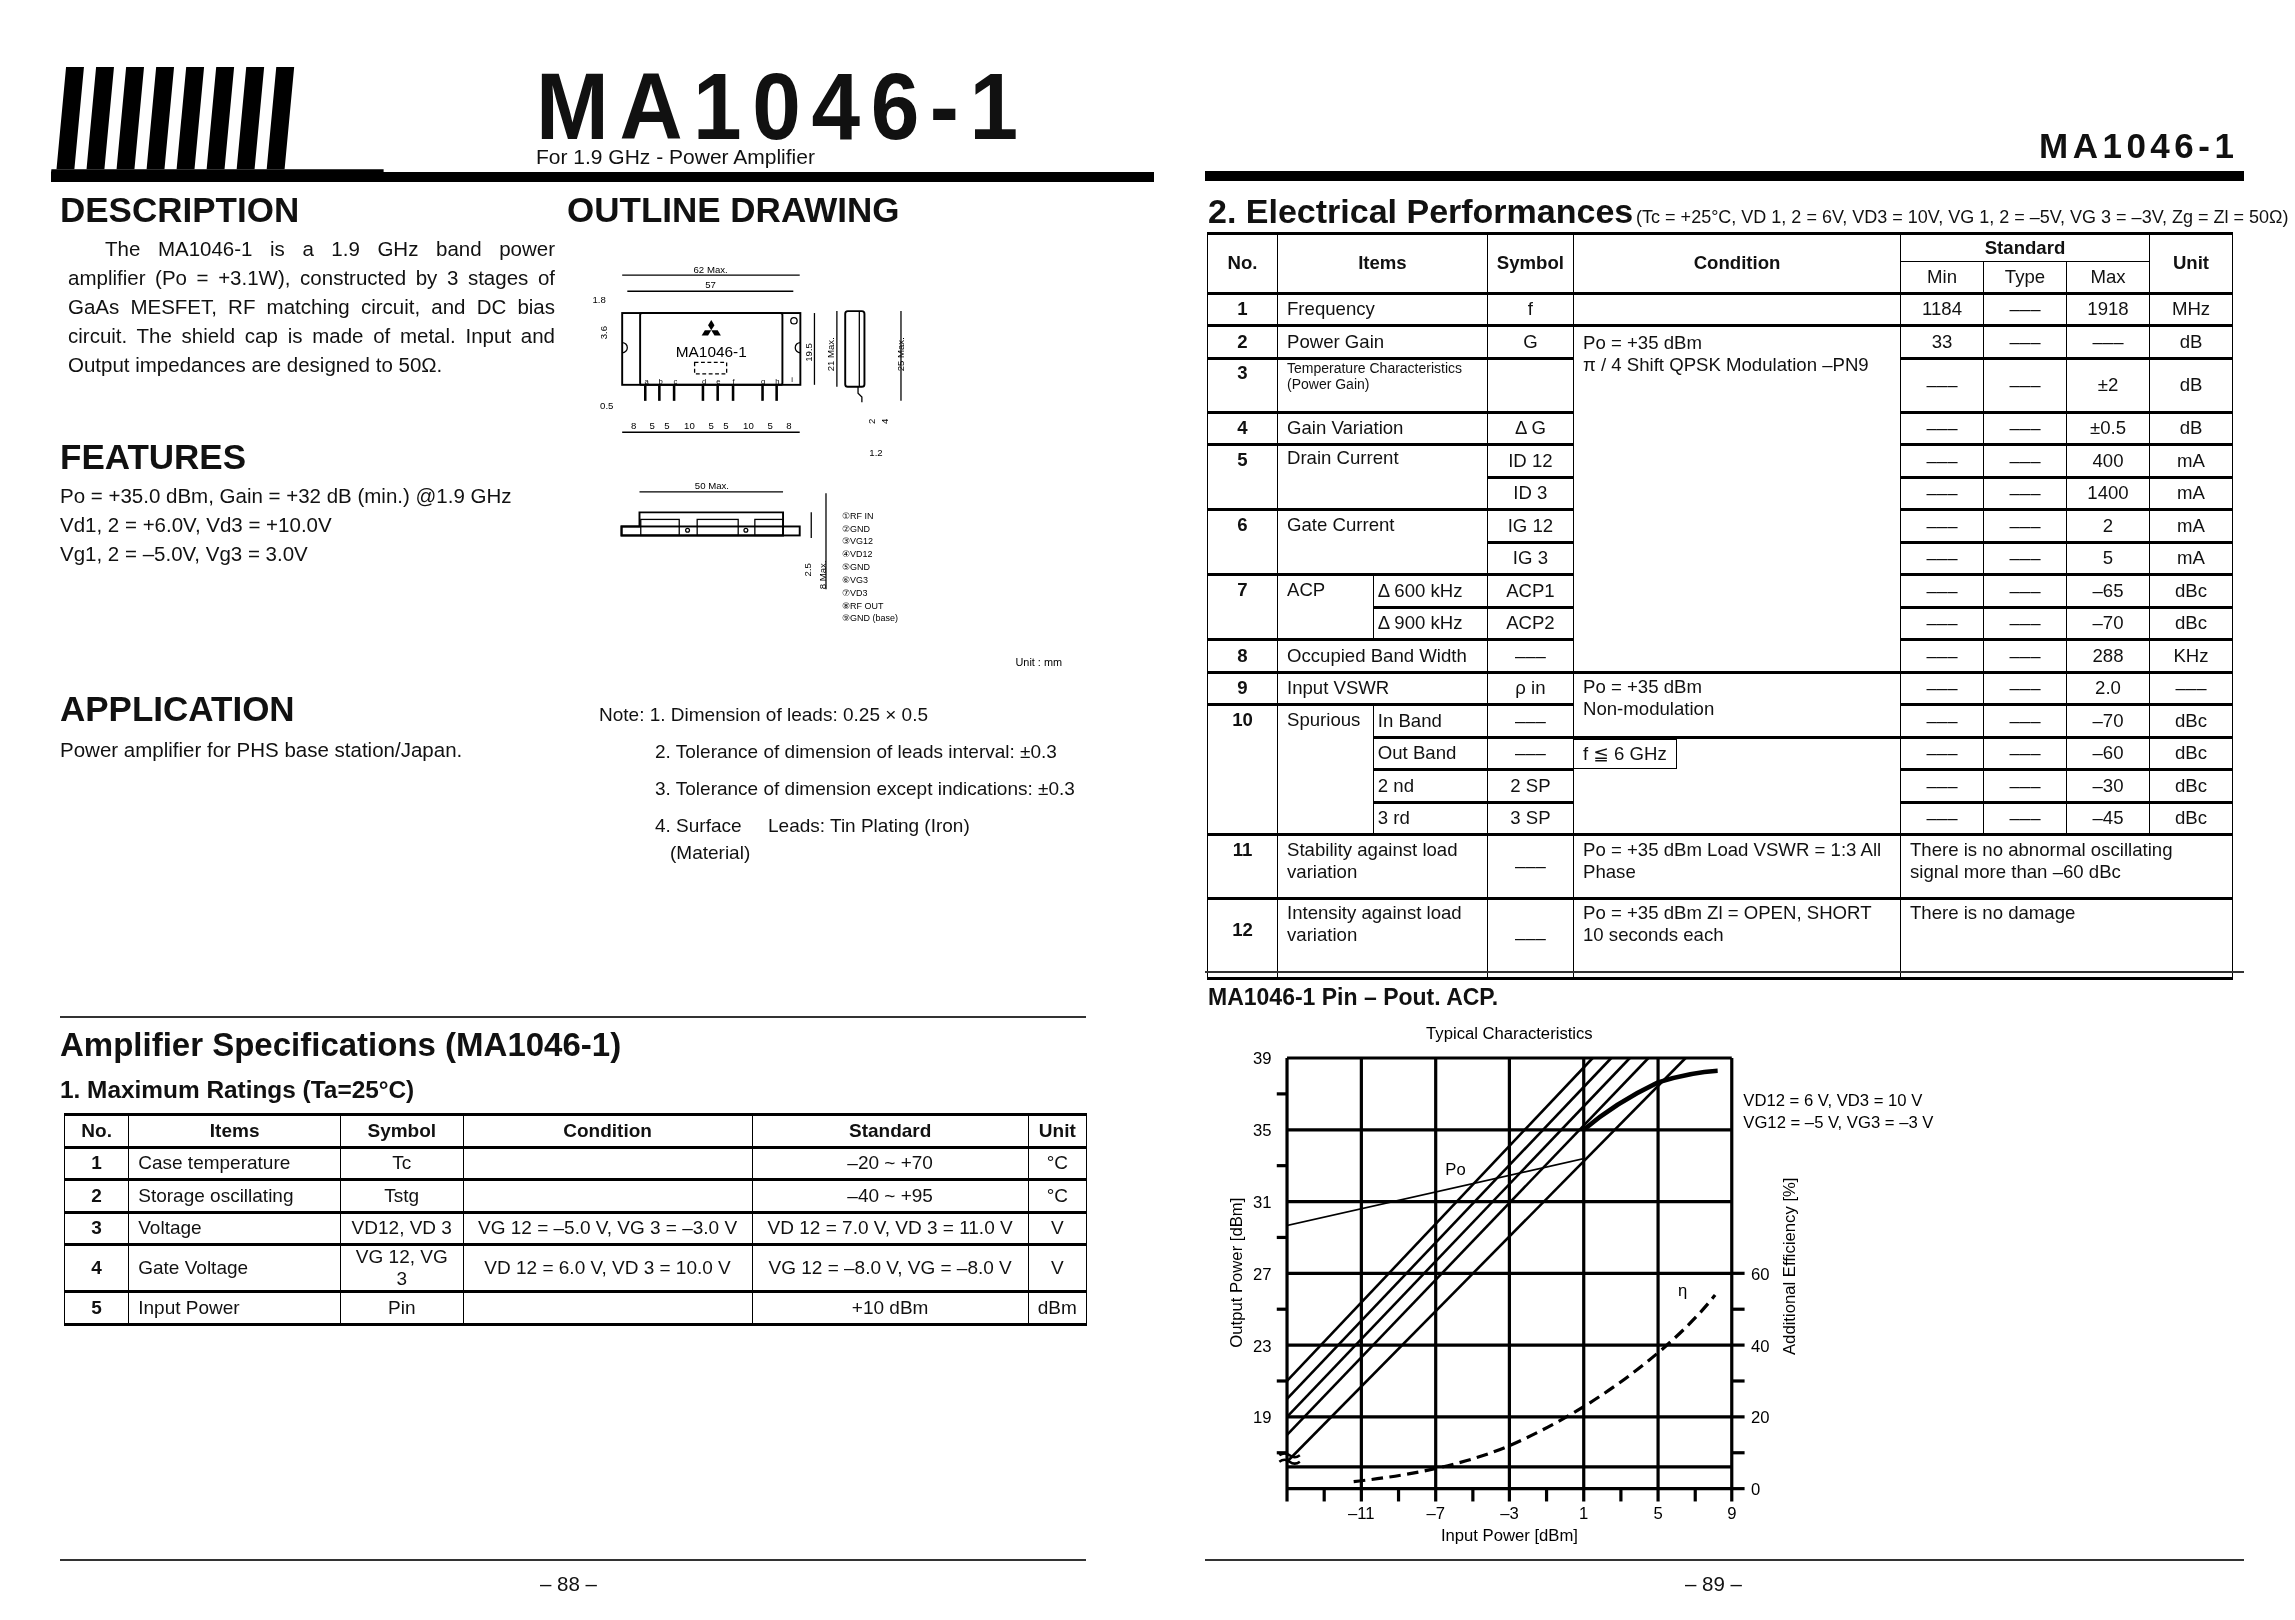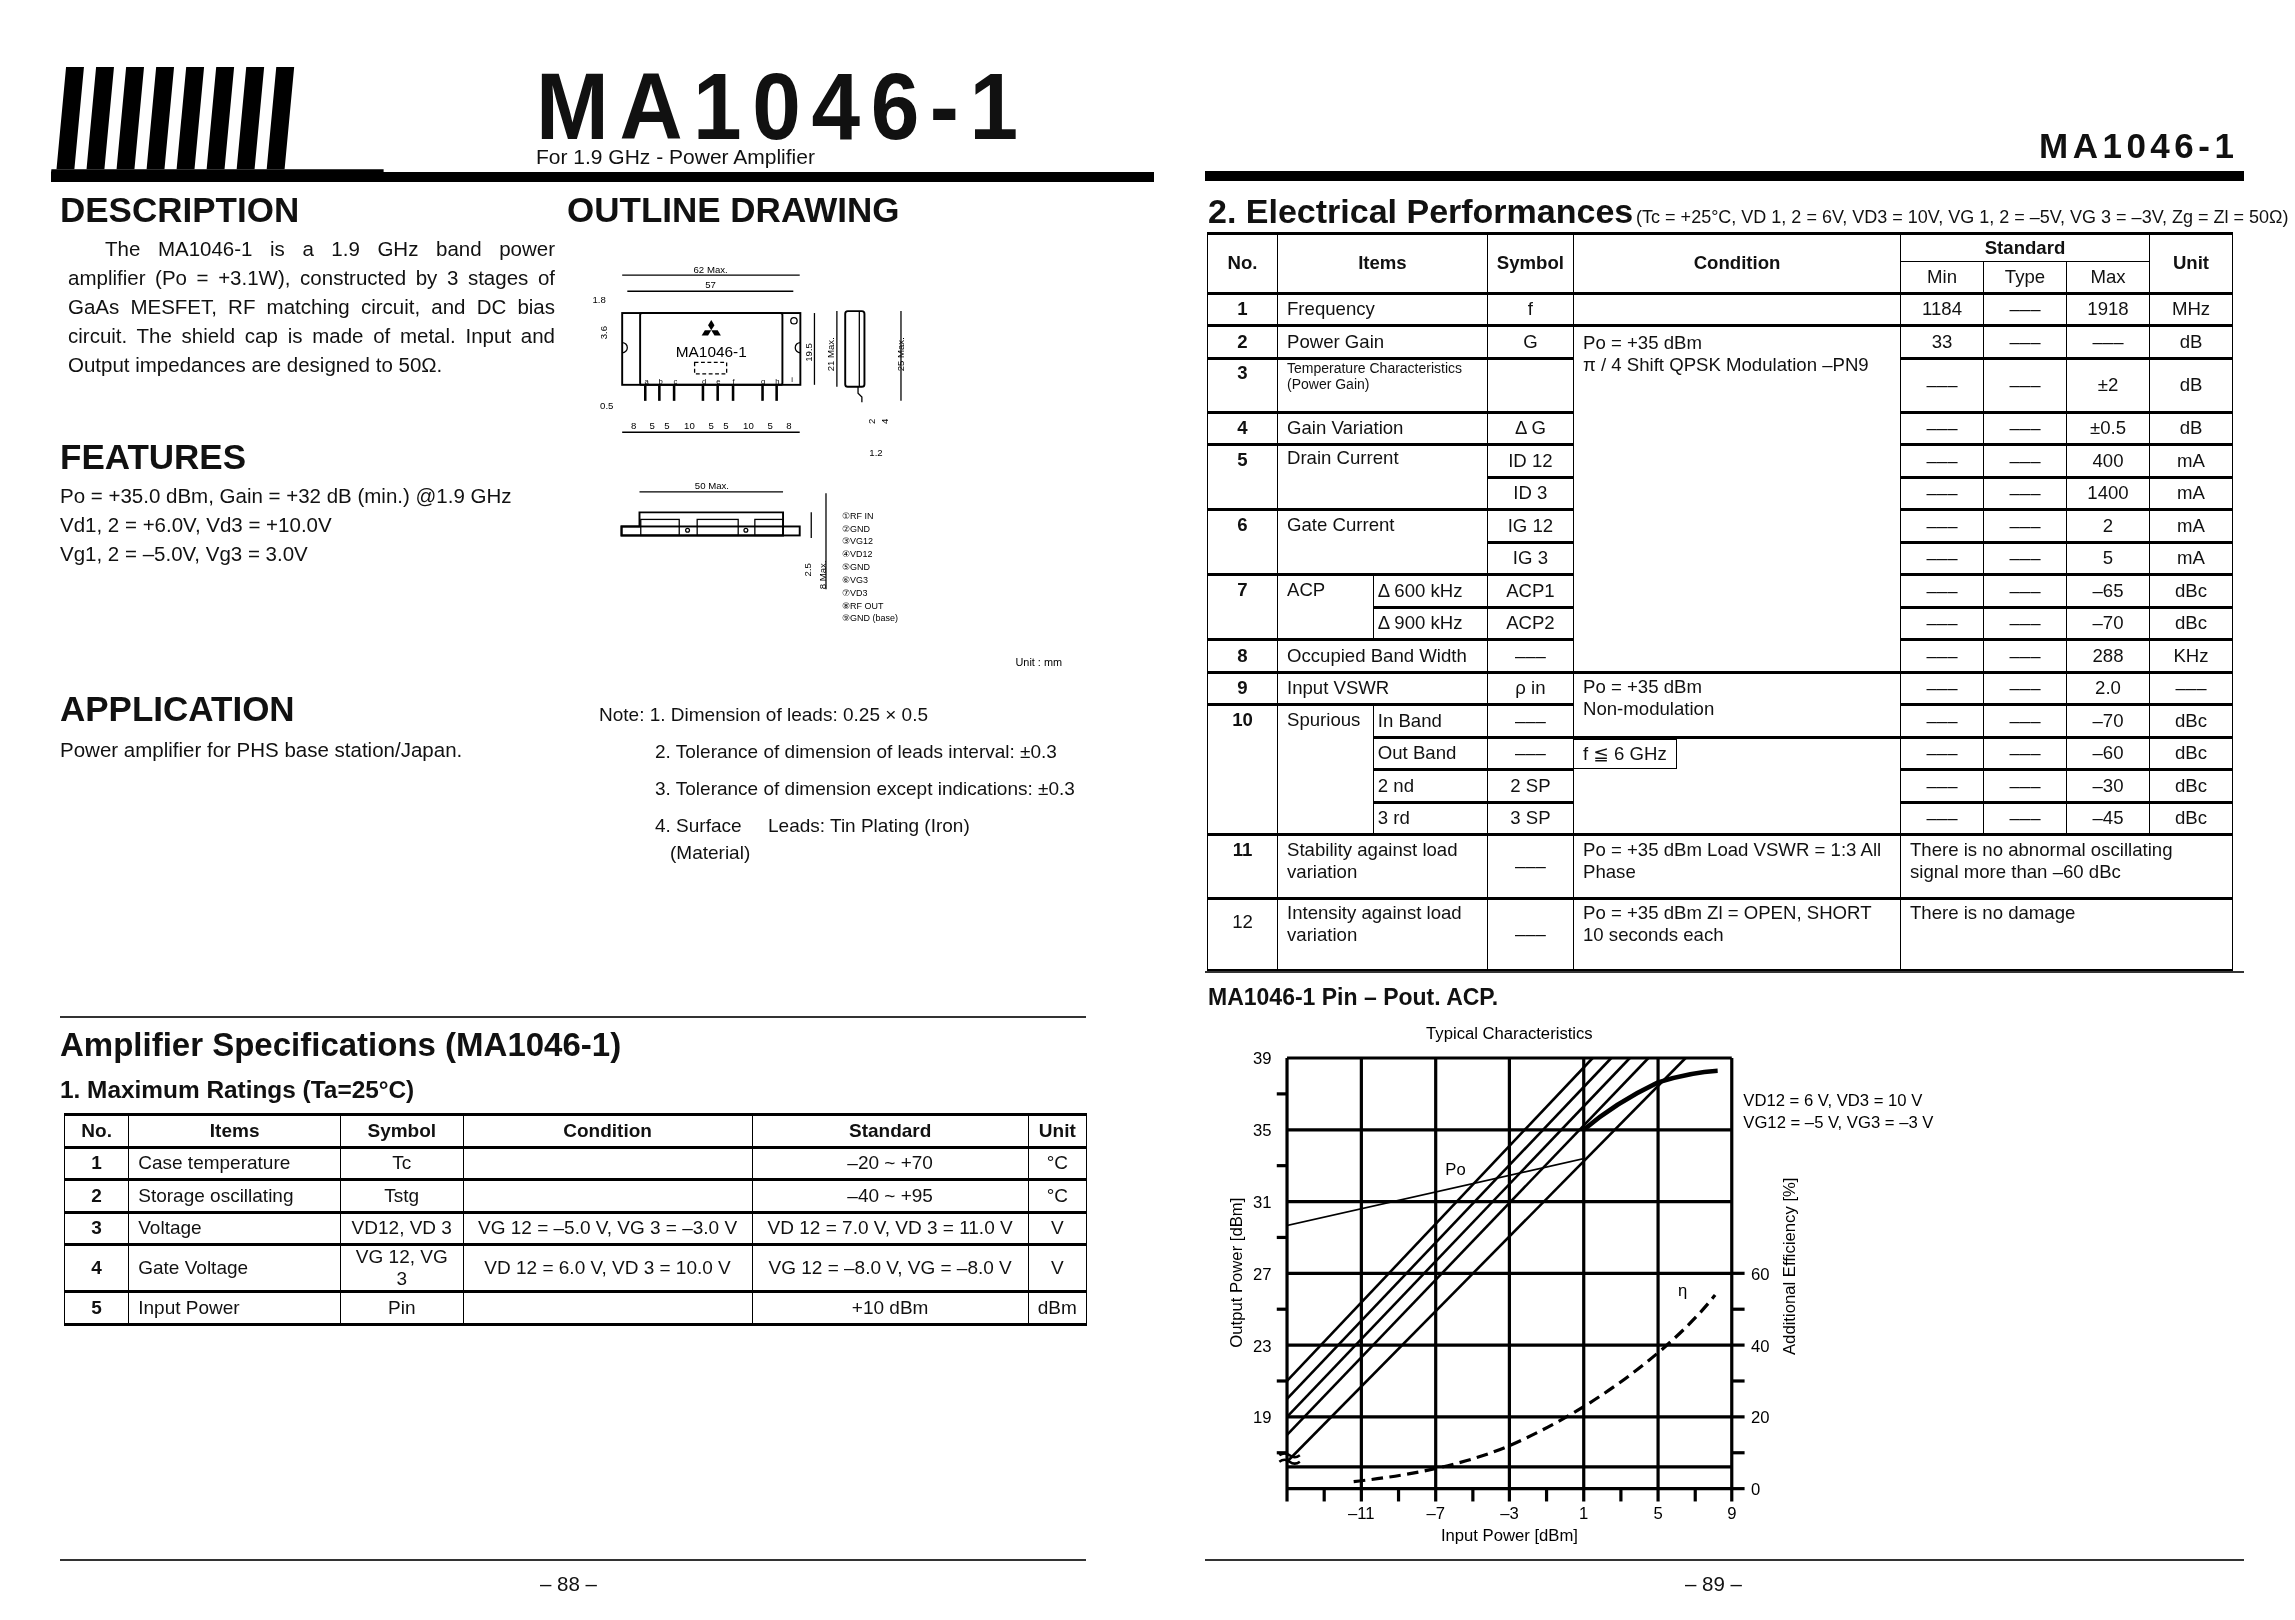--- a/index.html
+++ b/index.html
@@ -418,21 +418,21 @@
       <td class="c">dBc</td>
     </tr>
     <tr class="thick-top">
       <td class="c" style="font-weight:bold; vertical-align:top; padding-top:2.6px; height:58px">11</td>
       <td class="l" colspan="2" style="vertical-align:top; padding-top:2.6px">Stability against load variation</td>
       <td class="c">–––</td>
       <td class="l" style="vertical-align:top; padding-top:2.6px">Po = +35 dBm  Load VSWR = 1:3 All Phase</td>
       <td class="l" colspan="4" style="vertical-align:top; padding-top:2.6px">There is no abnormal oscillating signal more than –60 dBc</td>
     </tr>
     <tr class="thick-top" style="border-bottom:3.2px solid #000">
-      <td class="c" style="font-weight:normal; vertical-align:top; padding-top:11px; height:58px">12</td>
+      <td class="c" style="font-weight:bold; vertical-align:top; padding-top:19px; height:58px">12</td>
       <td class="l" colspan="2" style="vertical-align:top; padding-top:2.6px">Intensity against load variation</td>
       <td class="c">–––</td>
       <td class="l" style="vertical-align:top; padding-top:2.6px">Po = +35 dBm  Zl = OPEN, SHORT 10 seconds each</td>
       <td class="l" colspan="4" style="vertical-align:top; padding-top:2.6px">There is no damage</td>
     </tr>
   </tbody>
 </table>
 
 <div class="abs hr-right" style="top:971px;"></div>
 <div class="abs" style="left:1208px; top:984px; font-size:23px; font-weight:bold;">MA1046-1  Pin – Pout. ACP.</div>

